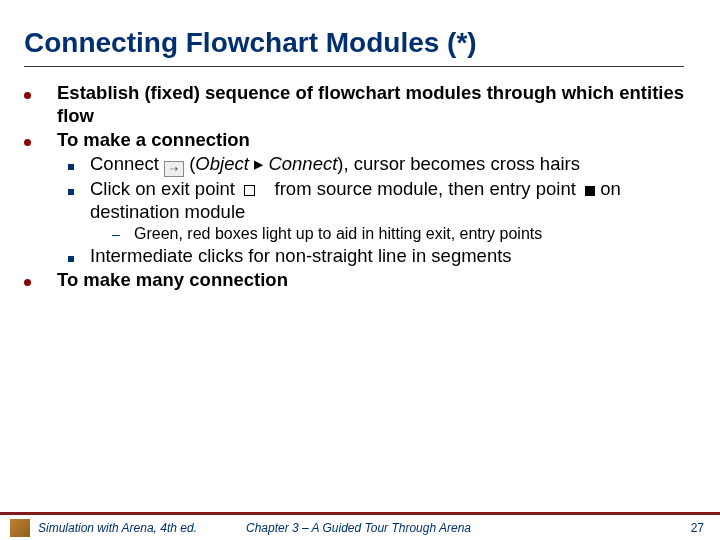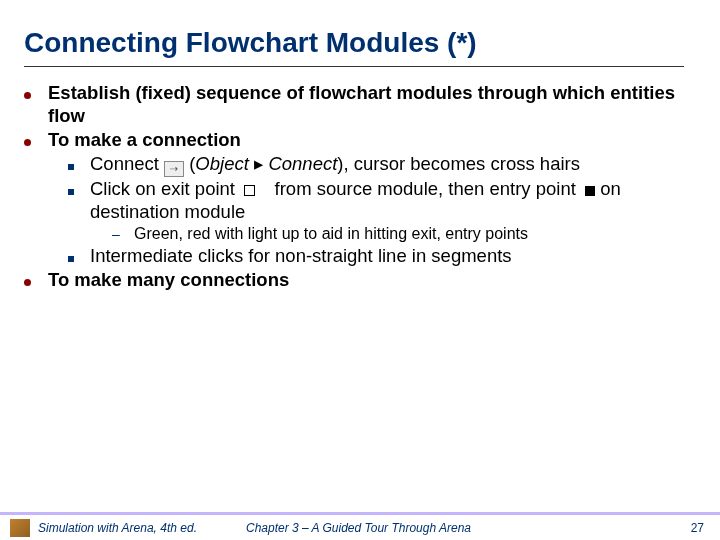--- a/index.html
+++ b/index.html
@@ -34,21 +34,21 @@
     margin: 2px 0 14px 0;
   }
   .content {
     font-size: 18.5px;
     line-height: 1.28;
   }
   .row {
     display: flex;
     align-items: flex-start;
   }
-  .l1 { margin-left: 0; font-weight: bold; }
+  .l1 { margin-left: 0; font-weight: bold; gap: 9px; }
   .l2 { margin-left: 44px; font-weight: normal; font-size: 18.5px; }
   .l3 { margin-left: 88px; font-weight: normal; font-size: 16px; }
   .b1col { width: 24px; flex: 0 0 24px; text-align: left; }
   .b2col { width: 22px; flex: 0 0 22px; text-align: left; }
   .b3col { width: 22px; flex: 0 0 22px; text-align: left; }
   .b1 {
     display: inline-block;
     width: 7px; height: 7px;
     background: #8B0000;
     border-radius: 50%;
@@ -85,21 +85,21 @@
     right: 0;
     bottom: 0;
     height: 28px;
     box-sizing: border-box;
     padding: 0 16px 0 10px;
     display: flex;
     align-items: center;
     font-size: 12px;
     font-style: italic;
     color: #003070;
-    border-top: 3px solid #c4b5fd;
+    border-top: 3px solid #7f1d1d;
   }
   .logo {
     width: 20px; height: 18px;
     background: linear-gradient(135deg, #c08030 0%, #8f6020 100%);
     margin-right: 8px;
     flex: 0 0 auto;
   }
   .f-left { flex: 0 0 auto; margin-right: 14px; }
   .f-mid  { flex: 1 1 auto; text-align: left; margin-left: 35px; }
   .f-right{ flex: 0 0 auto; font-style: normal; }
@@ -156,31 +156,31 @@
         <span>Click on exit point</span>
         <span class="exit-sq"></span>
         &nbsp;&nbsp;<span>from source module, then entry point</span>
         <span class="entry-sq"></span>
         <span>on destination module</span>
       </span>
     </div>
 
     <div class="row l3">
       <span class="b3col"><span class="b3">–</span></span>
-      <span class="txt">Green, red with light up to aid in hitting exit, entry points</span>
+      <span class="txt">Green, red boxes light up to aid in hitting exit, entry points</span>
     </div>
 
     <div class="row l2">
       <span class="b2col"><span class="b2"></span></span>
       <span class="txt">Intermediate clicks for non-straight line in segments</span>
     </div>
 
     <div class="row l1">
       <span class="b1col"><span class="b1"></span></span>
-      <span class="txt">To make many connections</span>
+      <span class="txt">To make many connection</span>
     </div>
 
 
 
   </div>
 
   <div class="footer">
     <div class="logo"></div>
     <div class="f-left">Simulation with Arena, 4th ed.</div>
     <div class="f-mid">Chapter 3 – A Guided Tour Through Arena</div>

